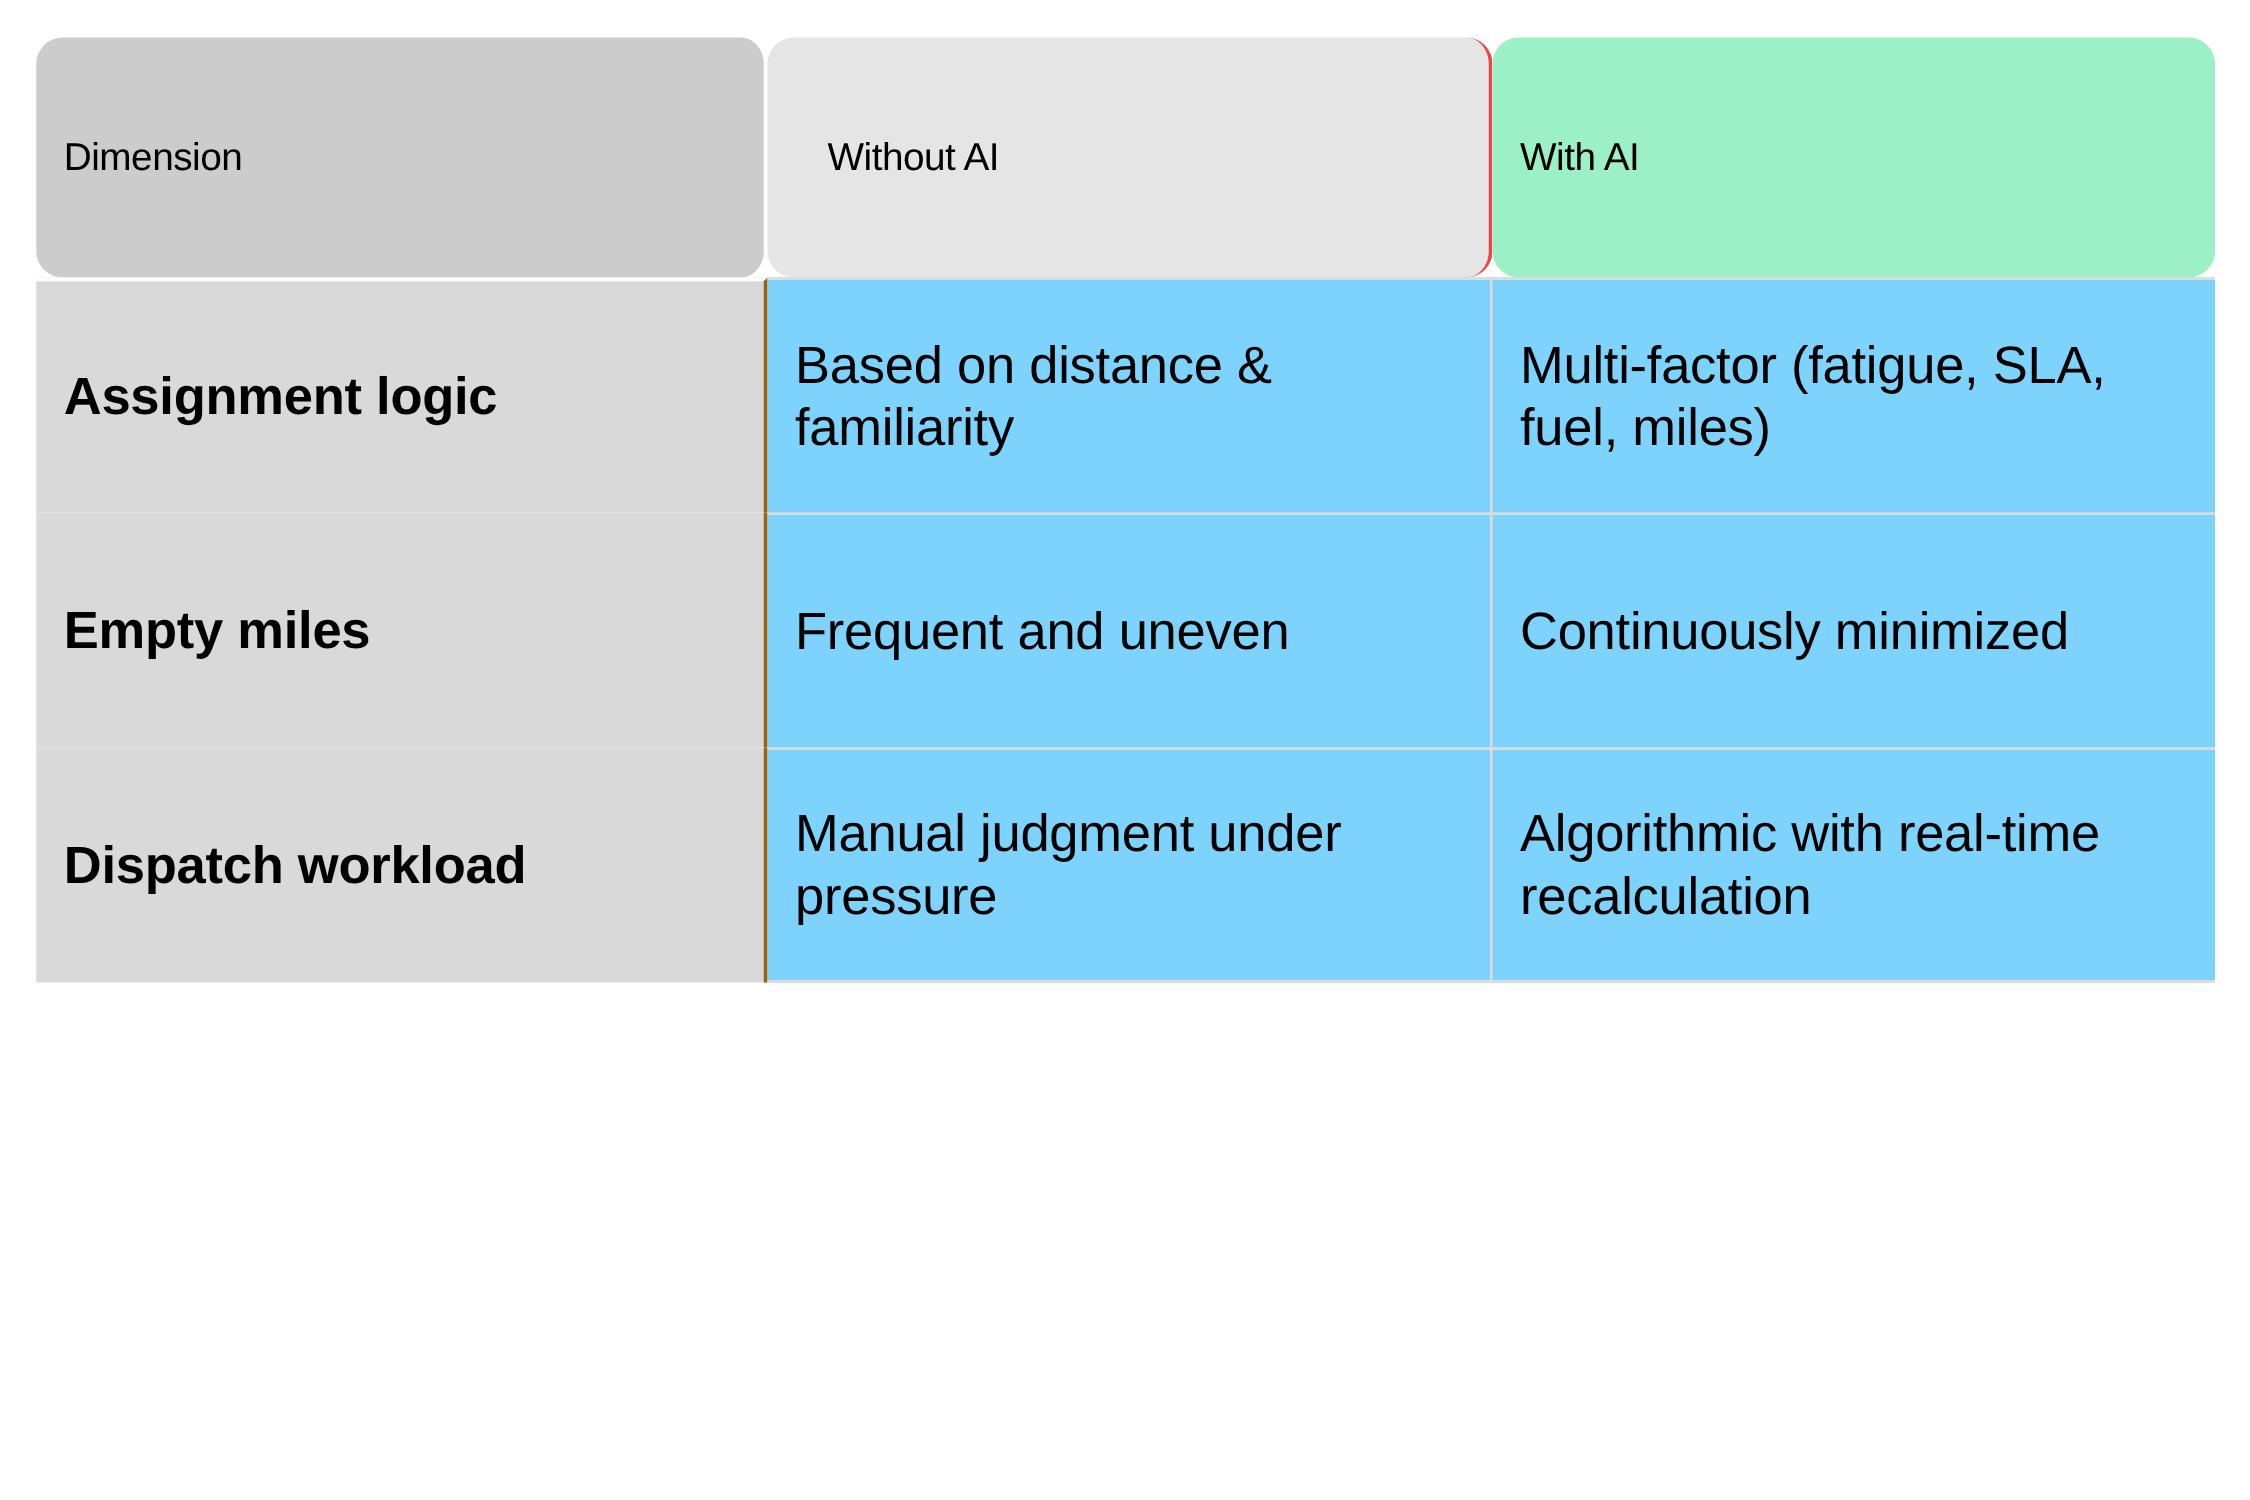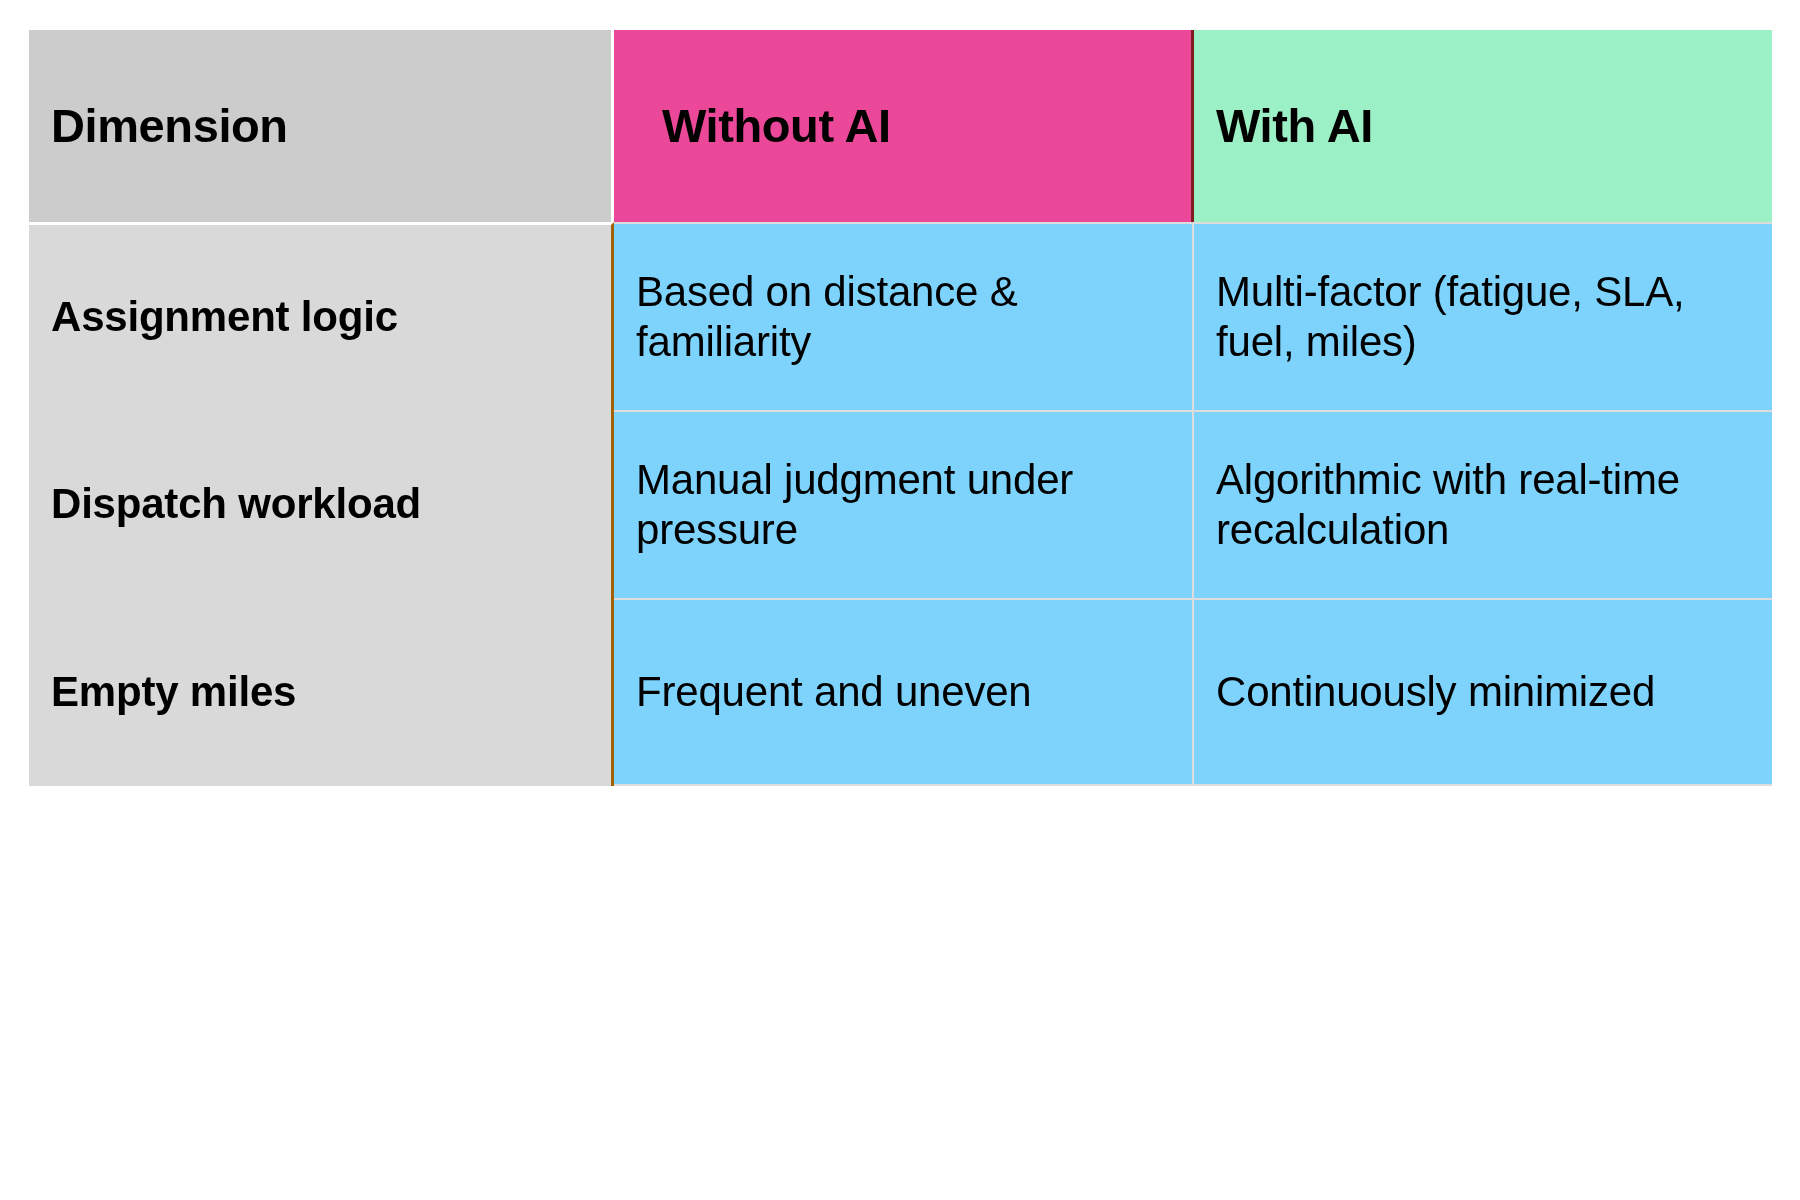--- a/index.html
+++ b/index.html
@@ -38,34 +38,35 @@
   col.col-with      { width: 578px; }
 
   
   thead tr { height: 192px; }
 
   th {
     margin: 0;
     padding: 0 22px;
     text-align: left;
     vertical-align: middle;
-    font-size: 47px;
-    font-weight: bold;
+    font-size: 31px;
+    font-weight: normal;
     color: #000000;
     letter-spacing: -0.4px;
     line-height: 1.15;
+    border-radius: 21px;
   }
 
   th.h-dimension {
     background: #cccccc;
     border-right: 3px solid #ffffff;
   }
   th.h-without {
-    background: #ec4899;
-    border-right: 3px solid #7f1d1d;
+    background: #e5e5e5;
+    border-right: 3px solid #ef4444;
     padding-left: 48px;
   }
   th.h-with {
     background: #9cf0c5;
   }
 
   
   tbody tr { height: 188px; }
 
   td {
@@ -123,28 +124,28 @@
     <tbody>
 
       <tr>
         <td class="c-dimension">Assignment logic</td>
         <td class="c-value c-without">Based on distance &amp; familiarity</td>
         <td class="c-value c-with">Multi-factor (fatigue, SLA, fuel, miles)</td>
       </tr>
 
 
       <tr>
+        <td class="c-dimension">Empty miles</td>
+        <td class="c-value c-without">Frequent and uneven</td>
+        <td class="c-value c-with">Continuously minimized</td>
+      </tr>
+
+      <tr>
         <td class="c-dimension">Dispatch workload</td>
         <td class="c-value c-without">Manual judgment under pressure</td>
         <td class="c-value c-with">Algorithmic with real-time recalculation</td>
-      </tr>
-
-      <tr>
-        <td class="c-dimension">Empty miles</td>
-        <td class="c-value c-without">Frequent and uneven</td>
-        <td class="c-value c-with">Continuously minimized</td>
       </tr>
 
 
     </tbody>
   </table>
 
 </div>
 
 </body></html>

